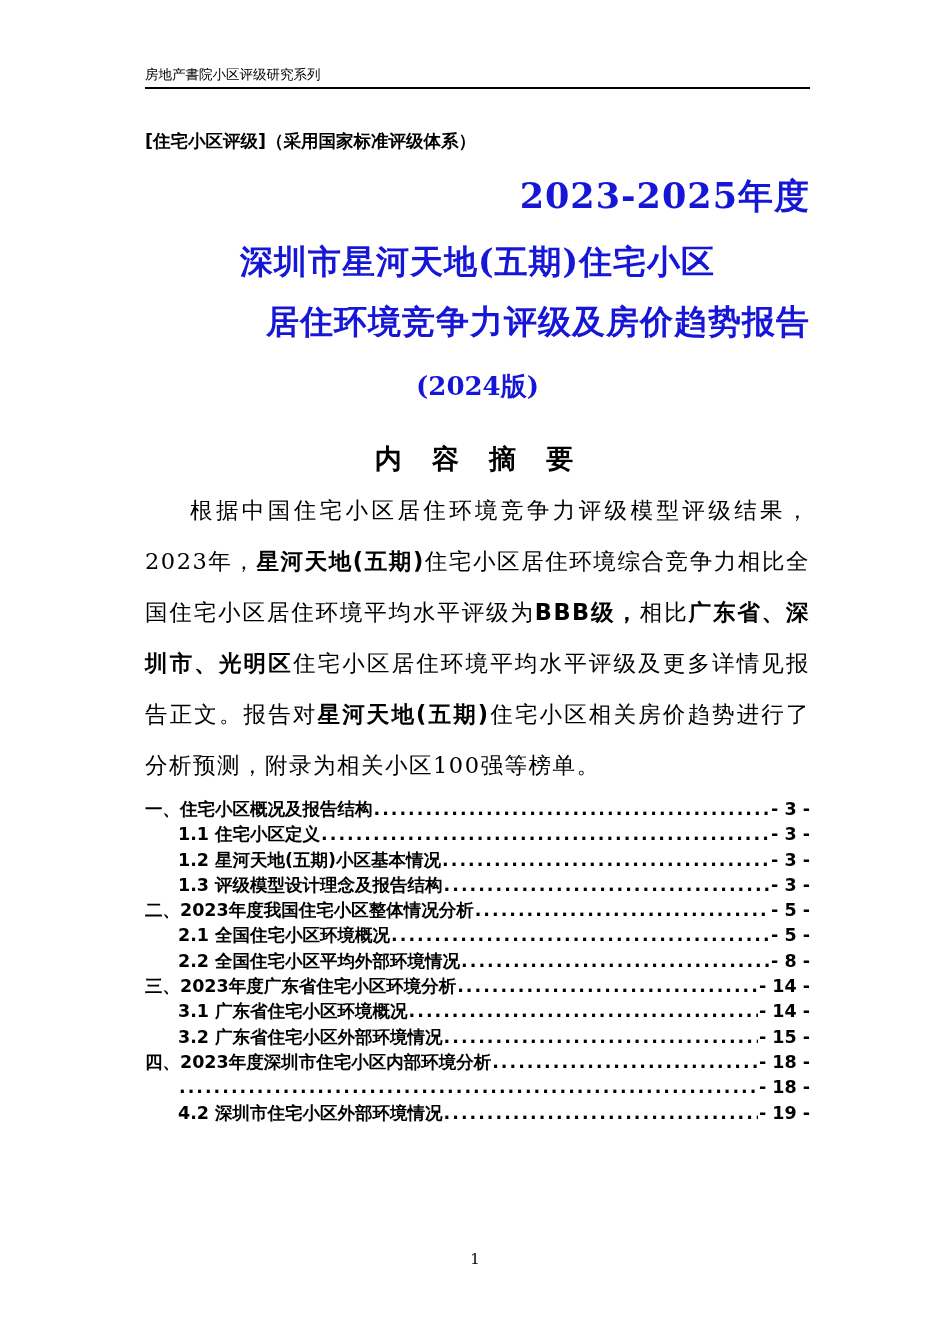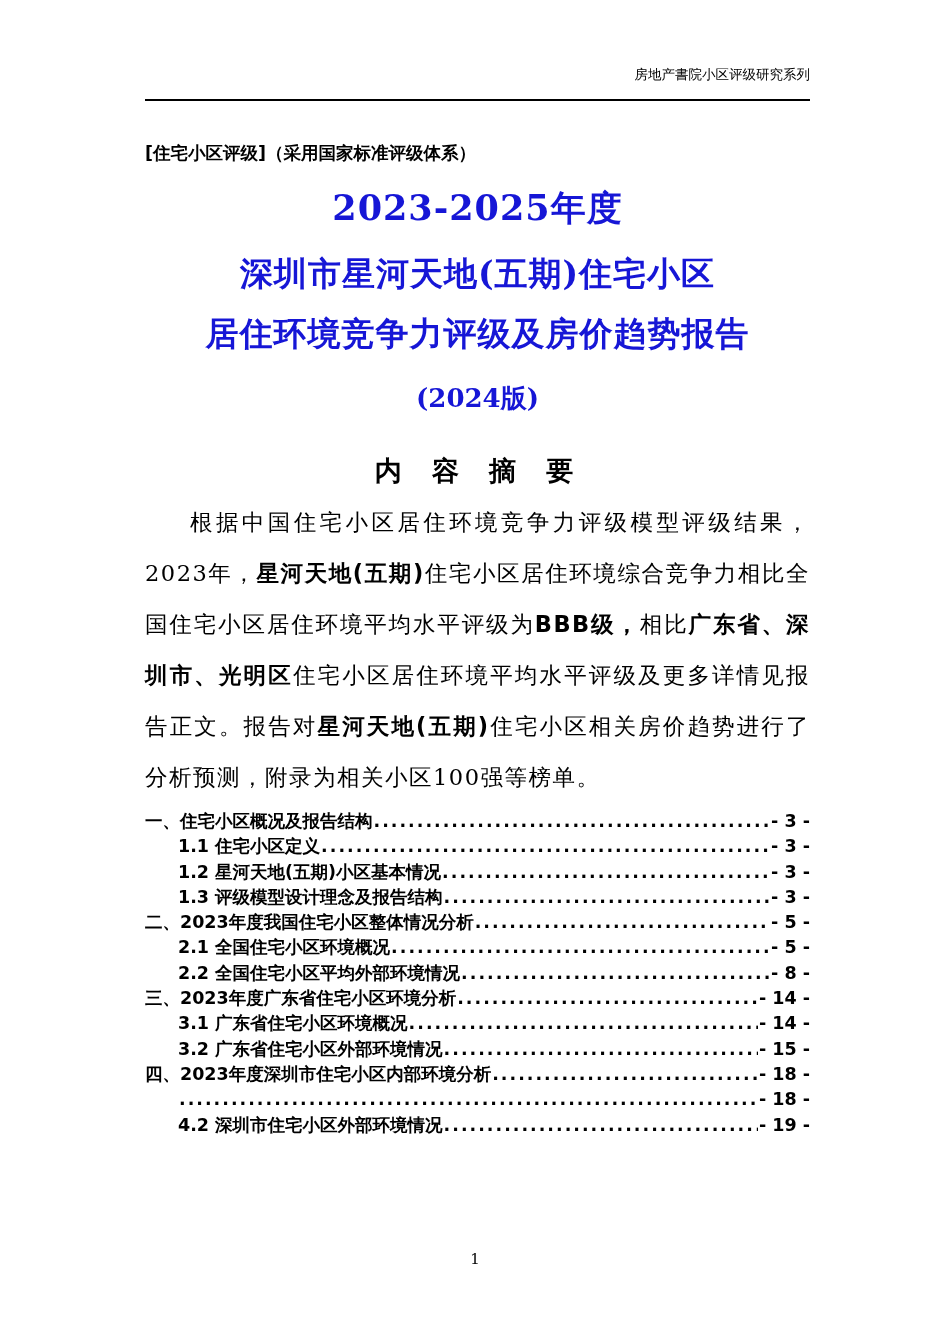--- a/index.html
+++ b/index.html
@@ -12,47 +12,47 @@
     box-sizing: border-box;
     padding: 64px 140px 0 145px;
     font-family: "DejaVu Serif", "Liberation Serif", serif;
     color: #000000;
     overflow: hidden;
   }
 
   
   .doc-header {
     display: flex;
-    justify-content: flex-end;
+    justify-content: flex-start;
     align-items: flex-end;
     font-family: "DejaVu Sans", "Liberation Sans", sans-serif;
     font-size: 13.5px;
     line-height: 20px;
-    padding-bottom: 15px;
+    padding-bottom: 3px;
     border-bottom: 2.5px solid #000000;
   }
 
   
   .tag-line {
     margin-top: 40px;
     font-family: "DejaVu Sans", "Liberation Sans", sans-serif;
     font-weight: bold;
     font-size: 17.5px;
     line-height: 24px;
   }
 
   
   .title-block {
     text-align: center;
     font-weight: bold;
     color: #1616d6;
   }
-  .title-1 { margin-top: 22px;  font-size: 35px; line-height: 42px; letter-spacing: 1px; }
+  .title-1 { margin-top: 22px;  font-size: 35px; line-height: 42px; letter-spacing: 1px; text-align: right; }
   .title-2 { margin-top: 24px;  font-size: 33px; line-height: 42px; letter-spacing: 1px; }
-  .title-3 { margin-top: 18px;  font-size: 33px; line-height: 42px; letter-spacing: 1px; }
+  .title-3 { margin-top: 18px;  font-size: 33px; line-height: 42px; letter-spacing: 1px; text-align: right; }
   .title-4 { margin-top: 26px;  font-size: 26px; line-height: 34px; }
 
   
   .abstract-heading {
     margin-top: 40px;
     text-align: center;
     font-family: Liberation Mono, monospace;
     font-weight: bold;
     font-size: 27px;
     line-height: 36px;

